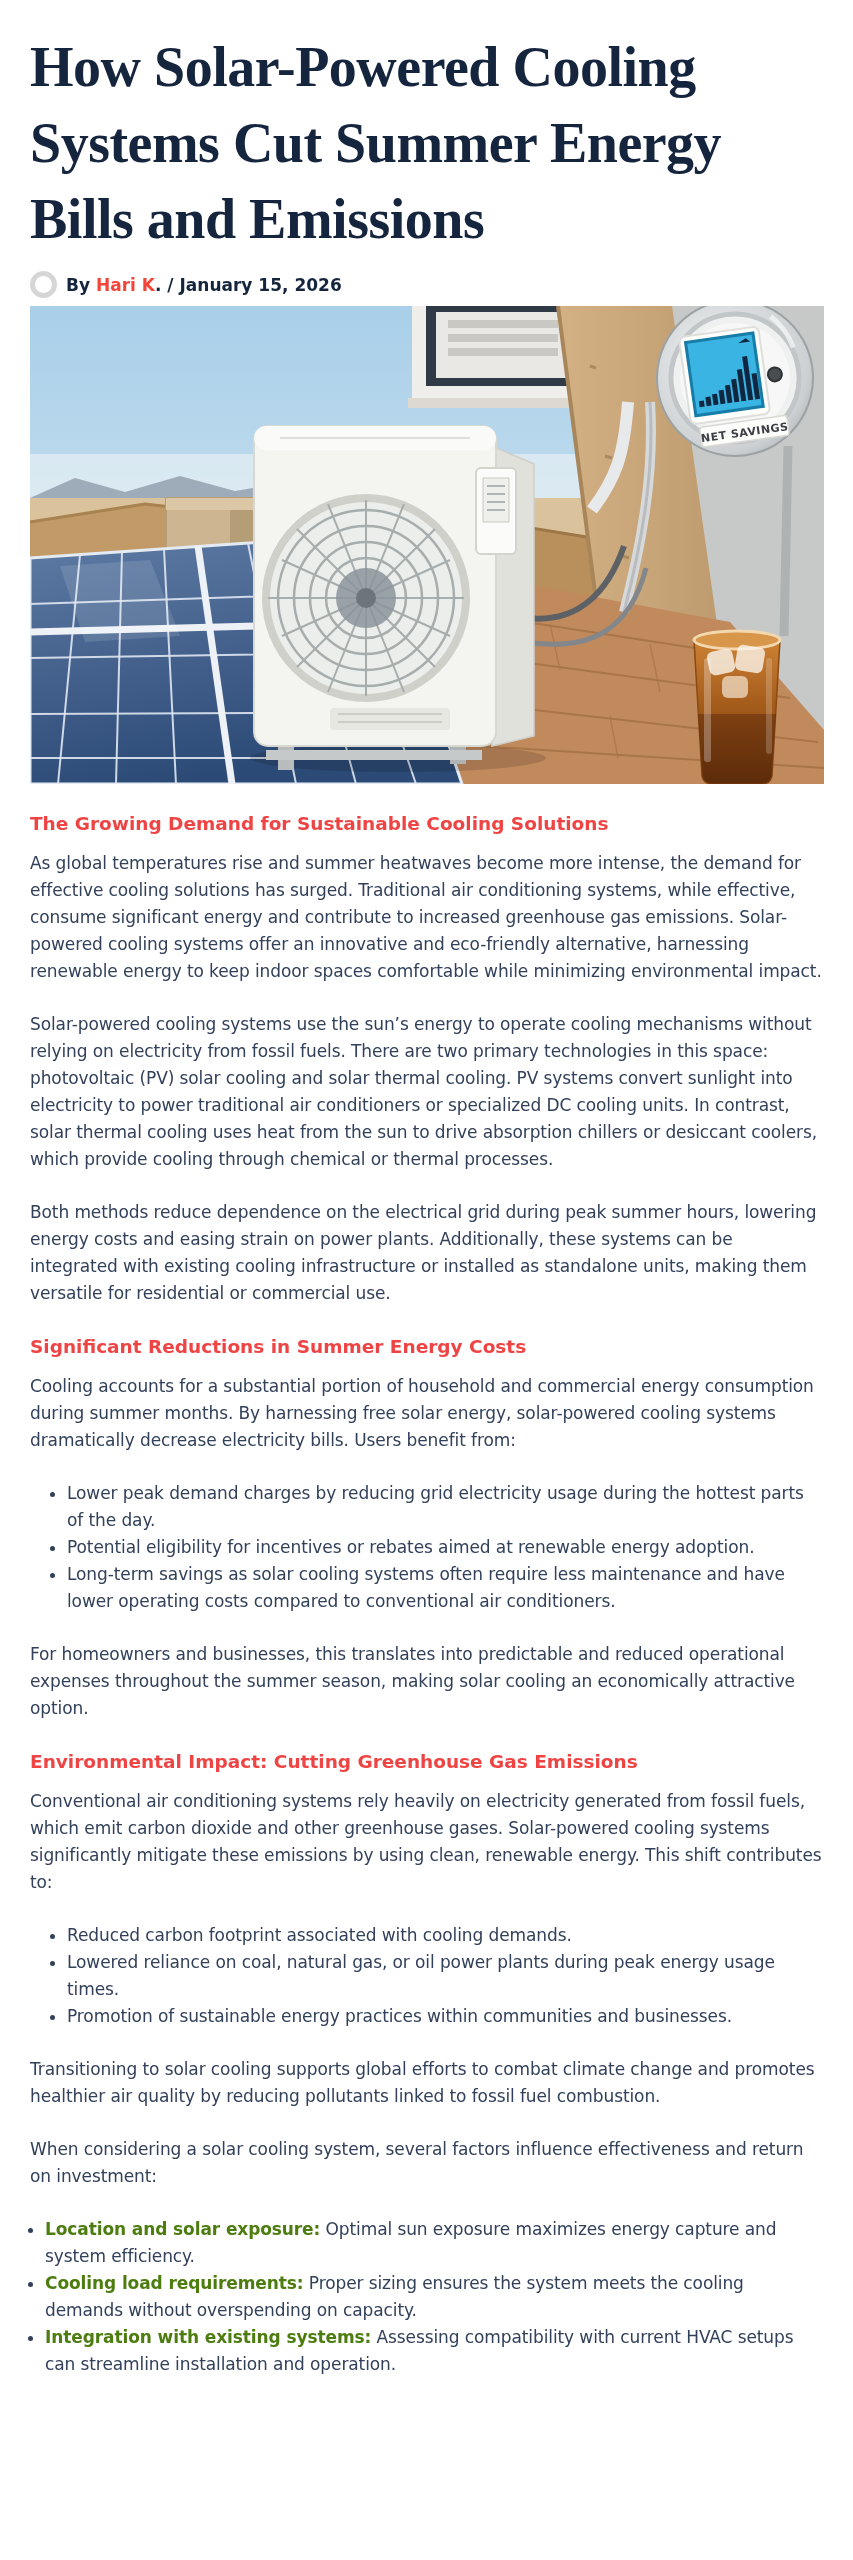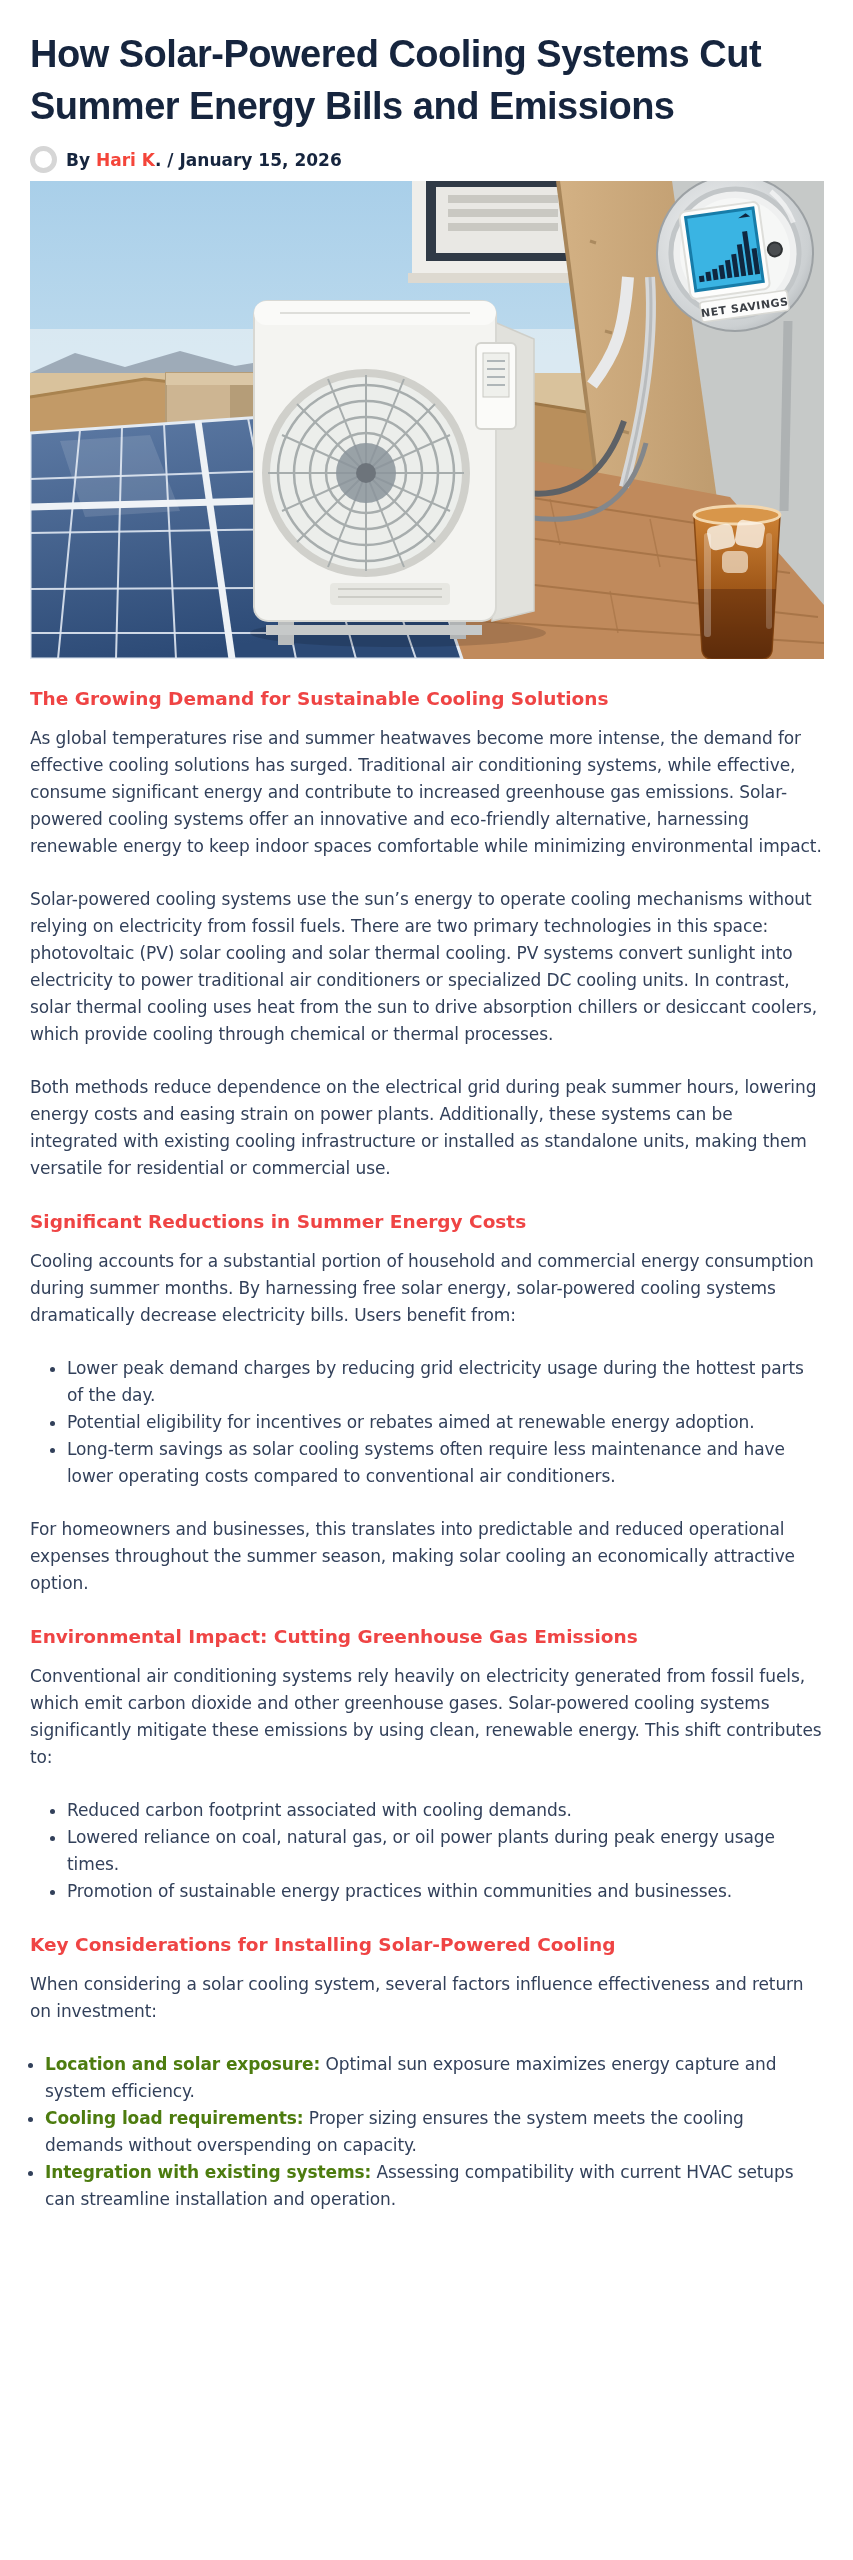--- a/index.html
+++ b/index.html
@@ -5,23 +5,23 @@
   html, body { margin: 0; padding: 0; background: #ffffff; }
   body {
     width: 853px; height: 2560px; overflow: hidden;
     font-family: "DejaVu Sans", sans-serif;
     color: #32405a;
     -webkit-font-smoothing: antialiased;
   }
   .page { padding: 29px 29px 0 30px; }
 
   h1 {
-    font-family: Liberation Sans, sans-serif;
+    font-family: Liberation Serif, serif;
     font-weight: bold;
-    font-size: 38px;
+    font-size: 56px;
     line-height: 1.36;
     letter-spacing: -0.5px;
     color: #16253e;
     margin: 0 0 14px 0;
   }
 
   .byline {
     display: flex; align-items: center;
     margin: 0 0 8px 0;
     font-family: "DejaVu Sans", sans-serif;
@@ -274,24 +274,24 @@
   </section>
 
   <section>
     <h2>Environmental Impact: Cutting Greenhouse Gas Emissions</h2>
     <p>Conventional air conditioning systems rely heavily on electricity generated from fossil fuels, which emit carbon dioxide and other greenhouse gases. Solar-powered cooling systems significantly mitigate these emissions by using clean, renewable energy. This shift contributes to:</p>
     <ul class="benefit-list">
       <li><span>Reduced carbon footprint associated with cooling demands.</span></li>
       <li><span>Lowered reliance on coal, natural gas, or oil power plants during peak energy usage times.</span></li>
       <li><span>Promotion of sustainable energy practices within communities and businesses.</span></li>
     </ul>
-  </section>
-
-  <section>
-    <h2>Key Considerations for Installing Solar-Powered Cooling</h2>
+    <p>Transitioning to solar cooling supports global efforts to combat climate change and promotes healthier air quality by reducing pollutants linked to fossil fuel combustion.</p>
+  </section>
+
+  <section>
     <p>When considering a solar cooling system, several factors influence effectiveness and return on investment:</p>
     <ul class="key-list">
       <li><strong>Location and solar exposure:</strong><span> Optimal sun exposure maximizes energy capture and system efficiency.</span></li>
       <li><strong>Cooling load requirements:</strong><span> Proper sizing ensures the system meets the cooling demands without overspending on capacity.</span></li>
       <li><strong>Integration with existing systems:</strong><span> Assessing compatibility with current HVAC setups can streamline installation and operation.</span></li>
     </ul>
   </section>
 
 </main>
 

